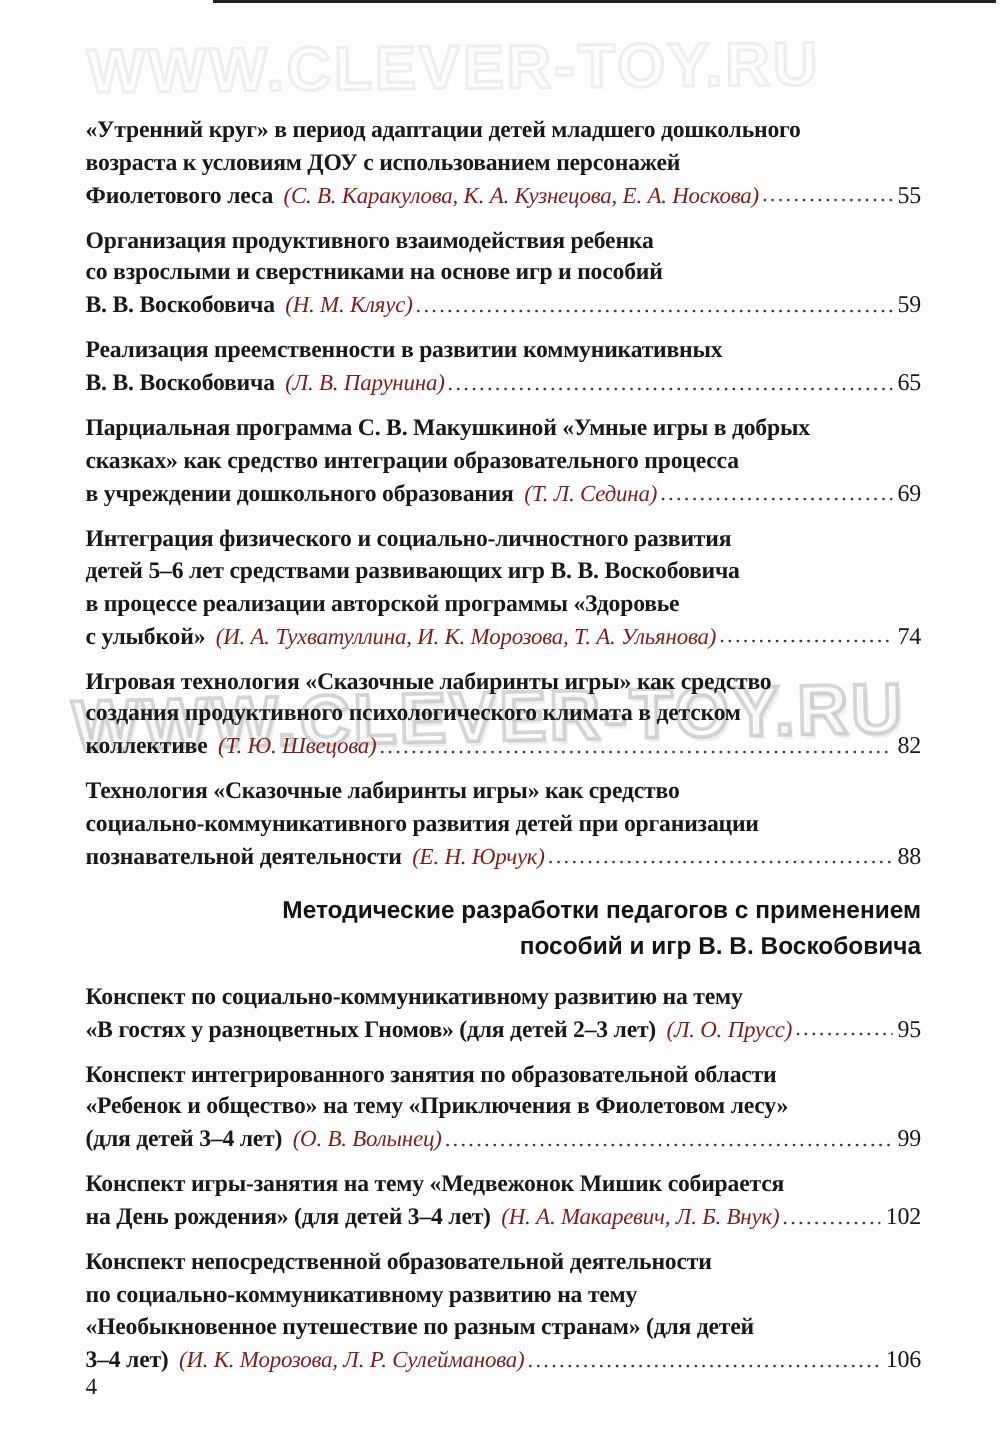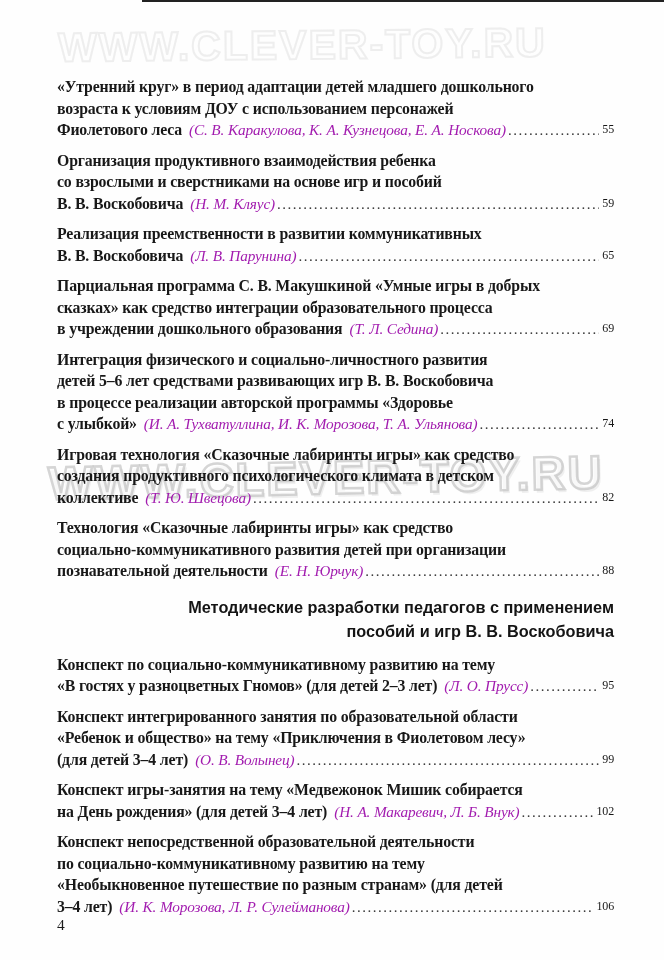--- a/index.html
+++ b/index.html
@@ -52,47 +52,47 @@
   }
   .entry { margin-bottom: 8px; }
   .line {
     font-size: 15.8px;
     font-weight: bold;
     line-height: 21.5px;
     letter-spacing: -0.15px;
     white-space: nowrap;
     color: #181818;
   }
-  .line.last { display: flex; align-items: flex-start; }
+  .line.last { display: flex; align-items: center; }
   .line .t { flex: 0 0 auto; }
   .authors {
     flex: 0 0 auto;
     font-weight: normal;
     font-style: italic;
     font-size: 15.3px;
     margin-left: 7px;
-    color: #a21caf;
+    color: #7f1d1d;
   }
   .dots {
     flex: 1 1 auto;
     overflow: hidden;
     min-width: 8px;
     margin: 0 3px 0 2px;
     font-weight: normal;
     color: #3a3a3a;
   }
   .dots::after {
     content: "....................................................................................................................";
     letter-spacing: 1.5px;
     font-size: 15px;
   }
   .pagenum {
     flex: 0 0 auto;
     font-weight: normal;
-    font-size: 12px;
+    font-size: 16px;
     color: #181818;
   }
   .section-heading {
     font-family: "Liberation Sans", sans-serif;
     font-weight: bold;
     font-size: 16.3px;
     line-height: 24px;
     text-align: right;
     color: #141414;
     margin: 12px 0 11px 0;

